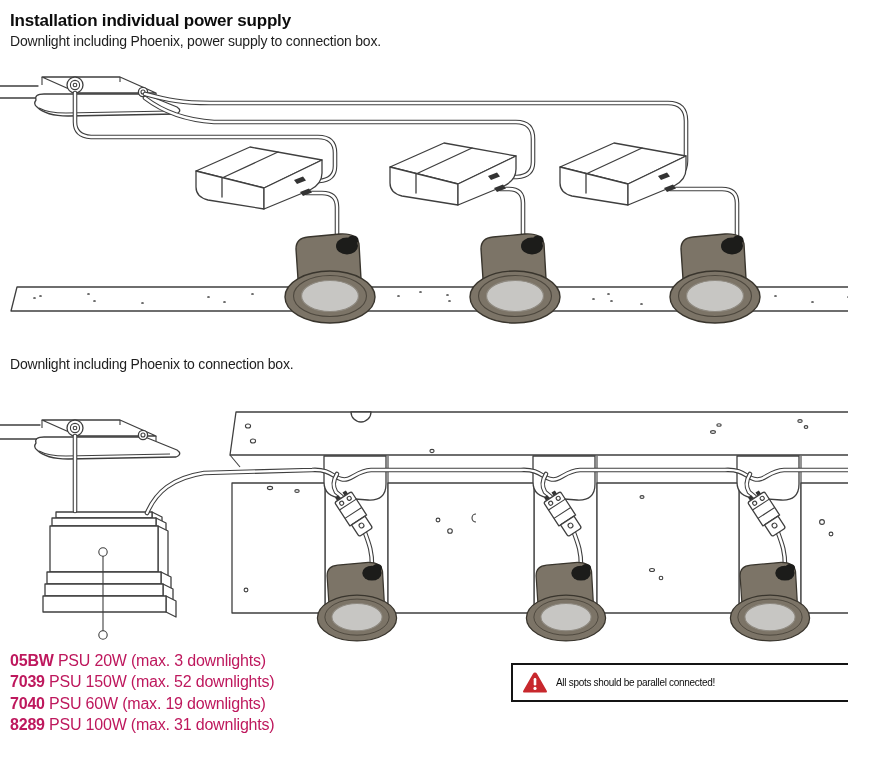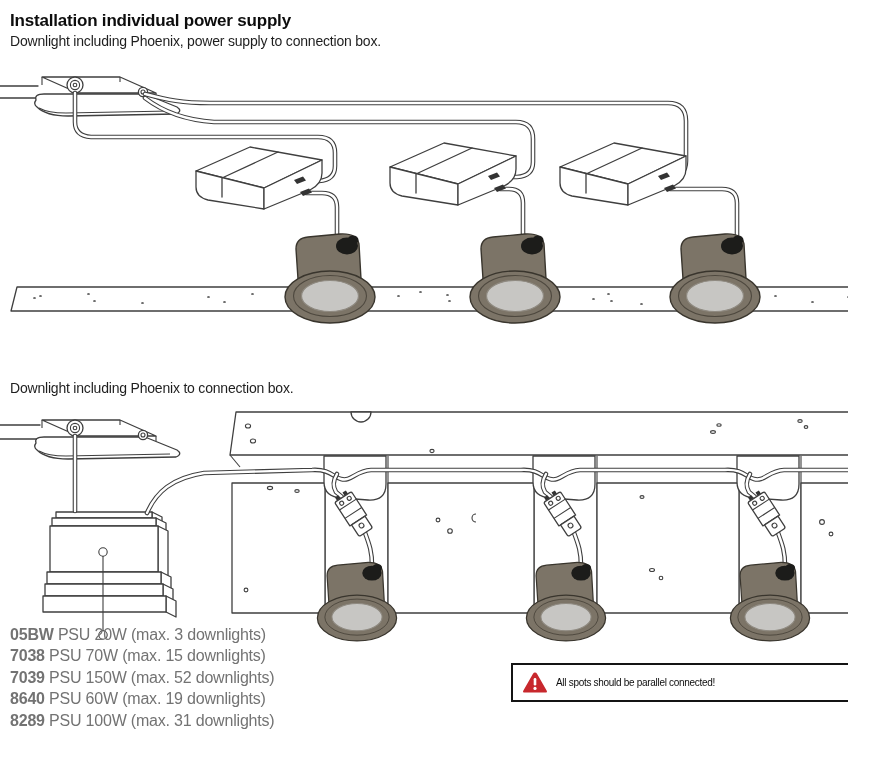--- a/index.html
+++ b/index.html
@@ -1,24 +1,24 @@
 <!DOCTYPE html>
 <html><head>
 <meta charset="utf-8">
 <style>
   html,body{margin:0;padding:0;background:#fff;}
   #page{position:relative;width:848px;height:761px;background:#fff;overflow:hidden;
         font-family:"Liberation Sans",sans-serif;color:#111;}
   .sec-title{position:absolute;left:10px;font-size:17px;font-weight:bold;letter-spacing:-0.2px;color:#0d0d0d;white-space:nowrap;}
   .sec-sub{position:absolute;left:10px;font-size:14px;letter-spacing:-0.2px;color:#1e1e1e;white-space:nowrap;}
   #title1{top:11px;} #sub1{top:33px;}
-  #title2{top:343px;} #sub2{top:380px;}
+  #title2{top:343px;} #sub2{top:356px;}
   #dia1{position:absolute;left:0;top:75px;}
   #dia2{position:absolute;left:0;top:400px;}
-  #psu-list{position:absolute;left:10px;top:624px;font-size:16px;letter-spacing:-0.2px;line-height:21.4px;color:#737373;}
+  #psu-list{position:absolute;left:10px;top:650px;font-size:16px;letter-spacing:-0.2px;line-height:21.4px;color:#be185d;}
   .psu-line b{font-weight:bold;}
   #warning-box{position:absolute;left:511px;top:663px;width:355px;height:35px;border:2px solid #141414;
         display:flex;align-items:center;gap:8px;padding-left:9px;background:#fff;}
   #warning-box .wtxt{font-size:10px;font-weight:normal;letter-spacing:-0.3px;white-space:nowrap;color:#0d0d0d;}
   
   .shape{fill:#fff;stroke:#3f3f3f;stroke-width:1.3;stroke-linejoin:round;}
   .ln{fill:none;stroke:#3f3f3f;stroke-width:1.3;stroke-linecap:round;stroke-linejoin:round;}
   .thin{fill:none;stroke:#3f3f3f;stroke-width:1.1;}
   .wo{fill:none;stroke:#3f3f3f;stroke-width:4.6;stroke-linecap:round;stroke-linejoin:round;}
   .wi{fill:none;stroke:#ffffff;stroke-width:2.4;stroke-linecap:round;stroke-linejoin:round;}
@@ -238,23 +238,22 @@
     <g transform="translate(566,218) scale(0.88)">
         <use href="#dlight"></use>
       </g>
     <g transform="translate(770,218) scale(0.88)">
         <use href="#dlight"></use>
       </g>
   </svg>
 
   <div id="psu-list">
     <div class="psu-line"><b>05BW</b><span> PSU 20W (max. 3 downlights)</span></div>
-    <div class="psu-line"><b>7038</b><span> PSU 70W (max. 15 downlights)</span></div>
     <div class="psu-line"><b>7039</b><span> PSU 150W (max. 52 downlights)</span></div>
-    <div class="psu-line"><b>8640</b><span> PSU 60W (max. 19 downlights)</span></div>
+    <div class="psu-line"><b>7040</b><span> PSU 60W (max. 19 downlights)</span></div>
     <div class="psu-line"><b>8289</b><span> PSU 100W (max. 31 downlights)</span></div>
   </div>
 
   <div id="warning-box">
     <svg width="26" height="23" viewBox="0 0 26 23">
       <path d="M13 1.5 Q14.3 1.5 15 2.8 L24.6 19.5 Q25.8 21.5 23.4 21.5 L2.6 21.5 Q0.2 21.5 1.4 19.5 L11 2.8 Q11.7 1.5 13 1.5 Z" fill="#c8282d"></path>
       <rect x="11.7" y="7" width="2.6" height="7.5" rx="1.2" fill="#fff"></rect>
       <circle cx="13" cy="17.4" r="1.6" fill="#fff"></circle>
     </svg>
     <span class="wtxt">All spots should be parallel connected!</span>

